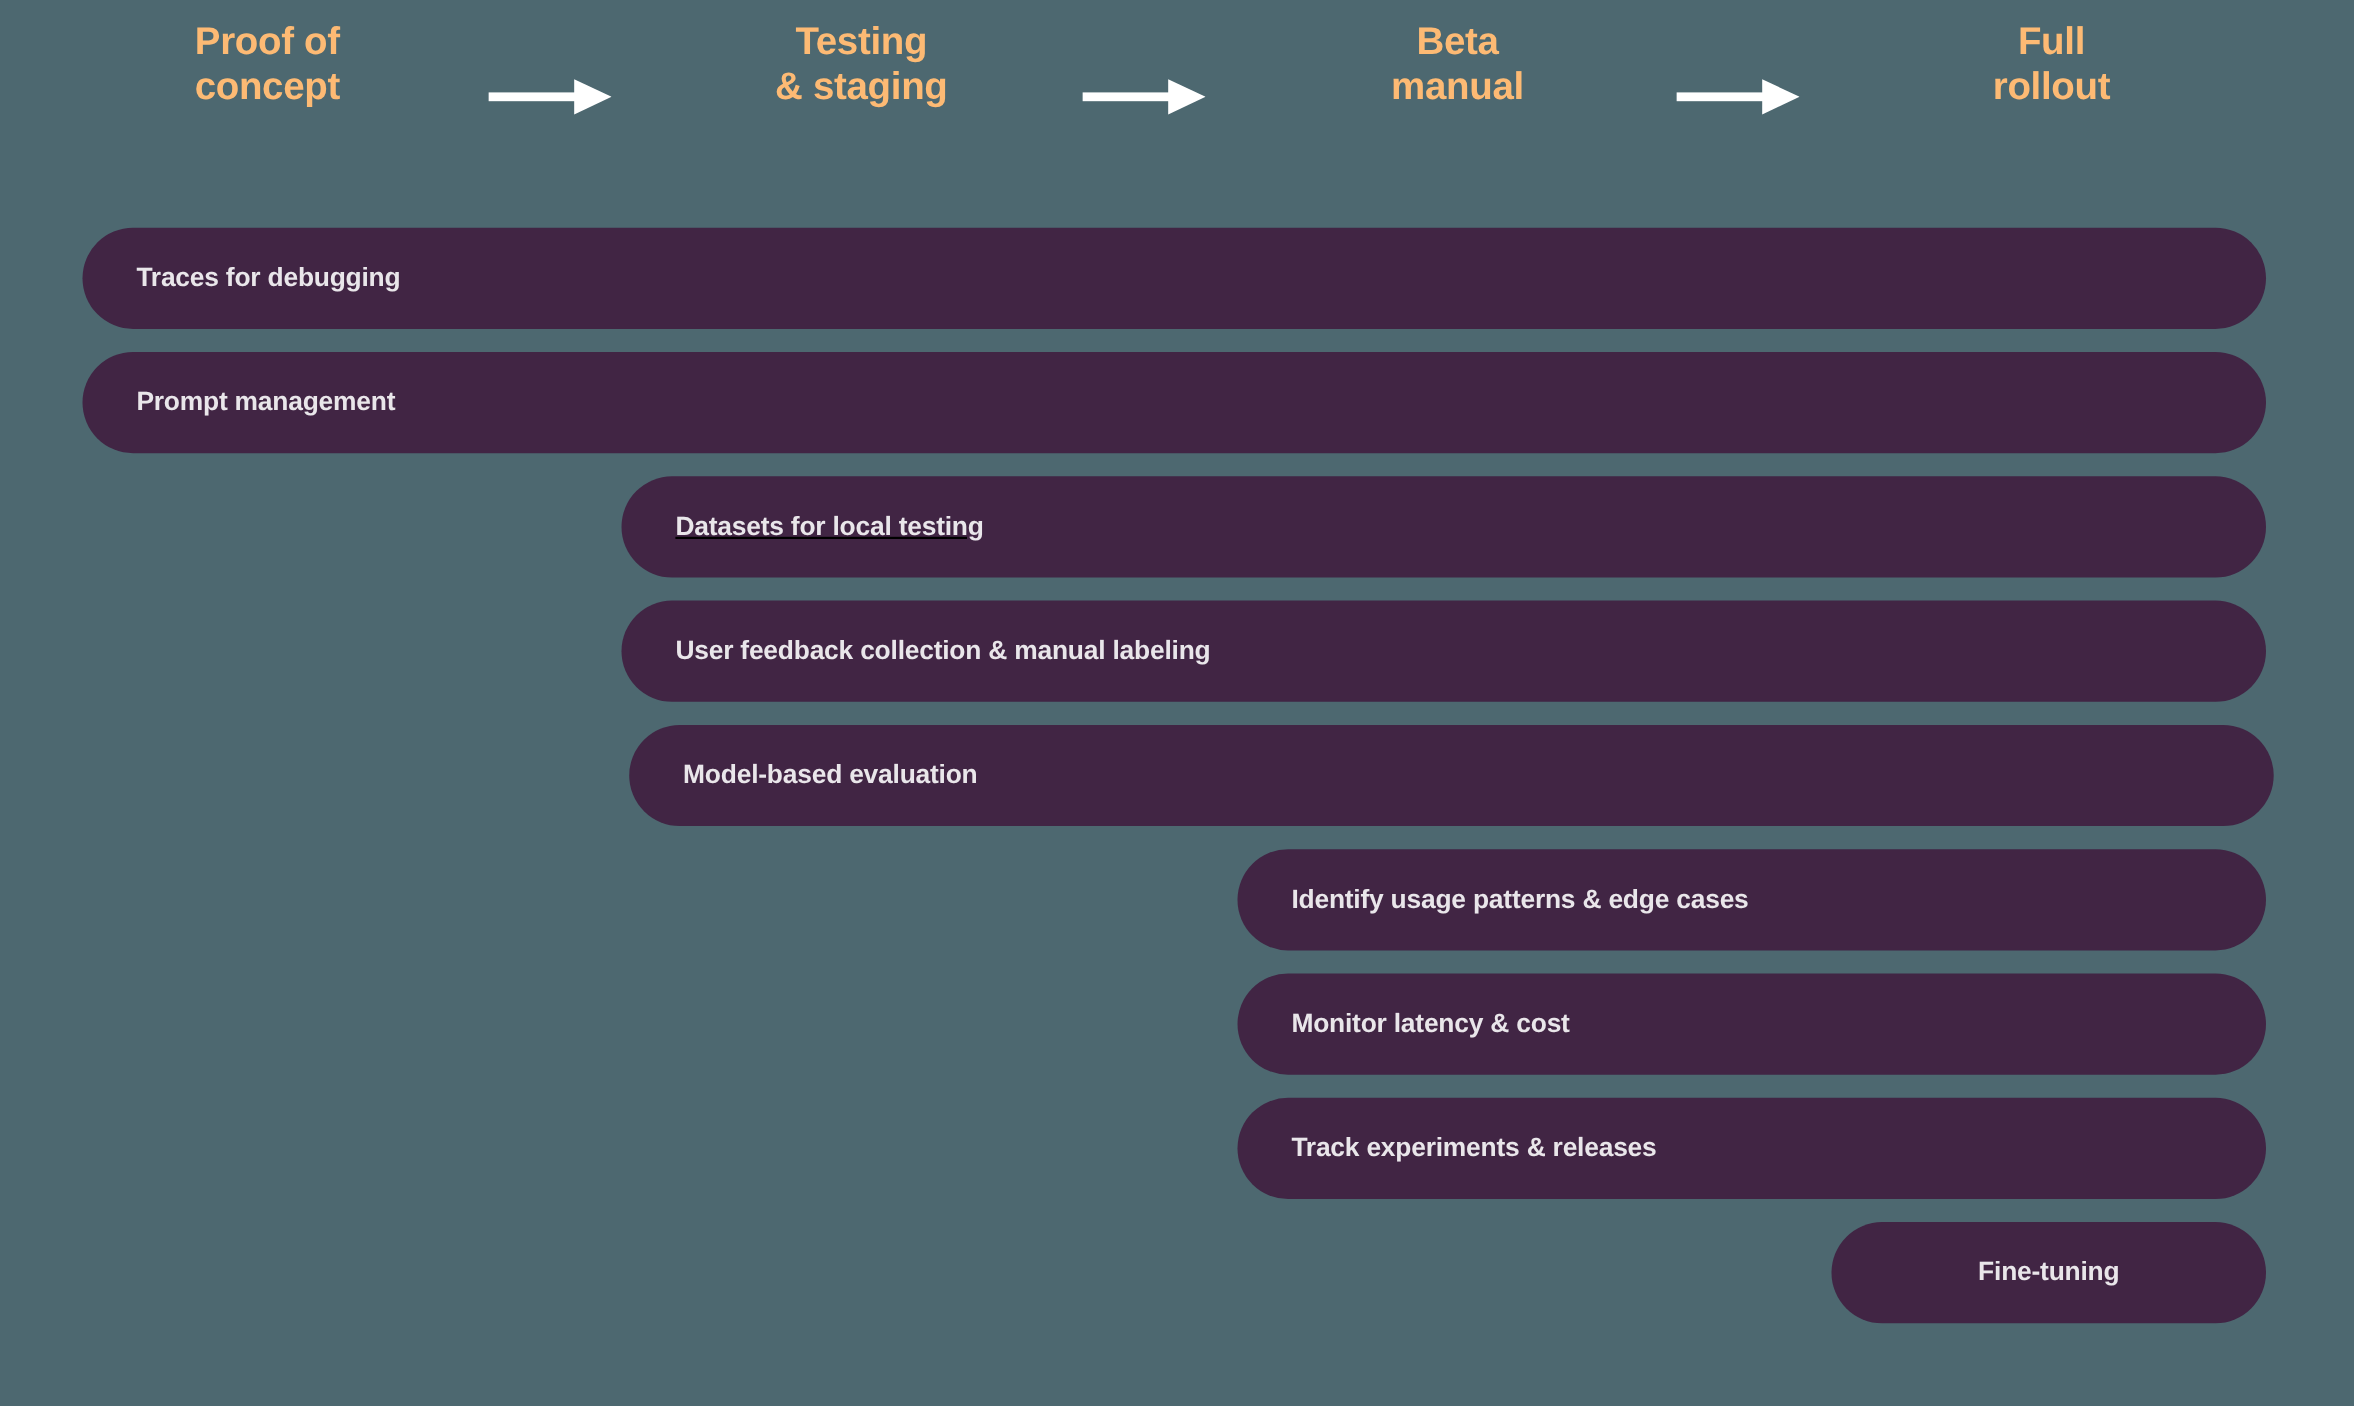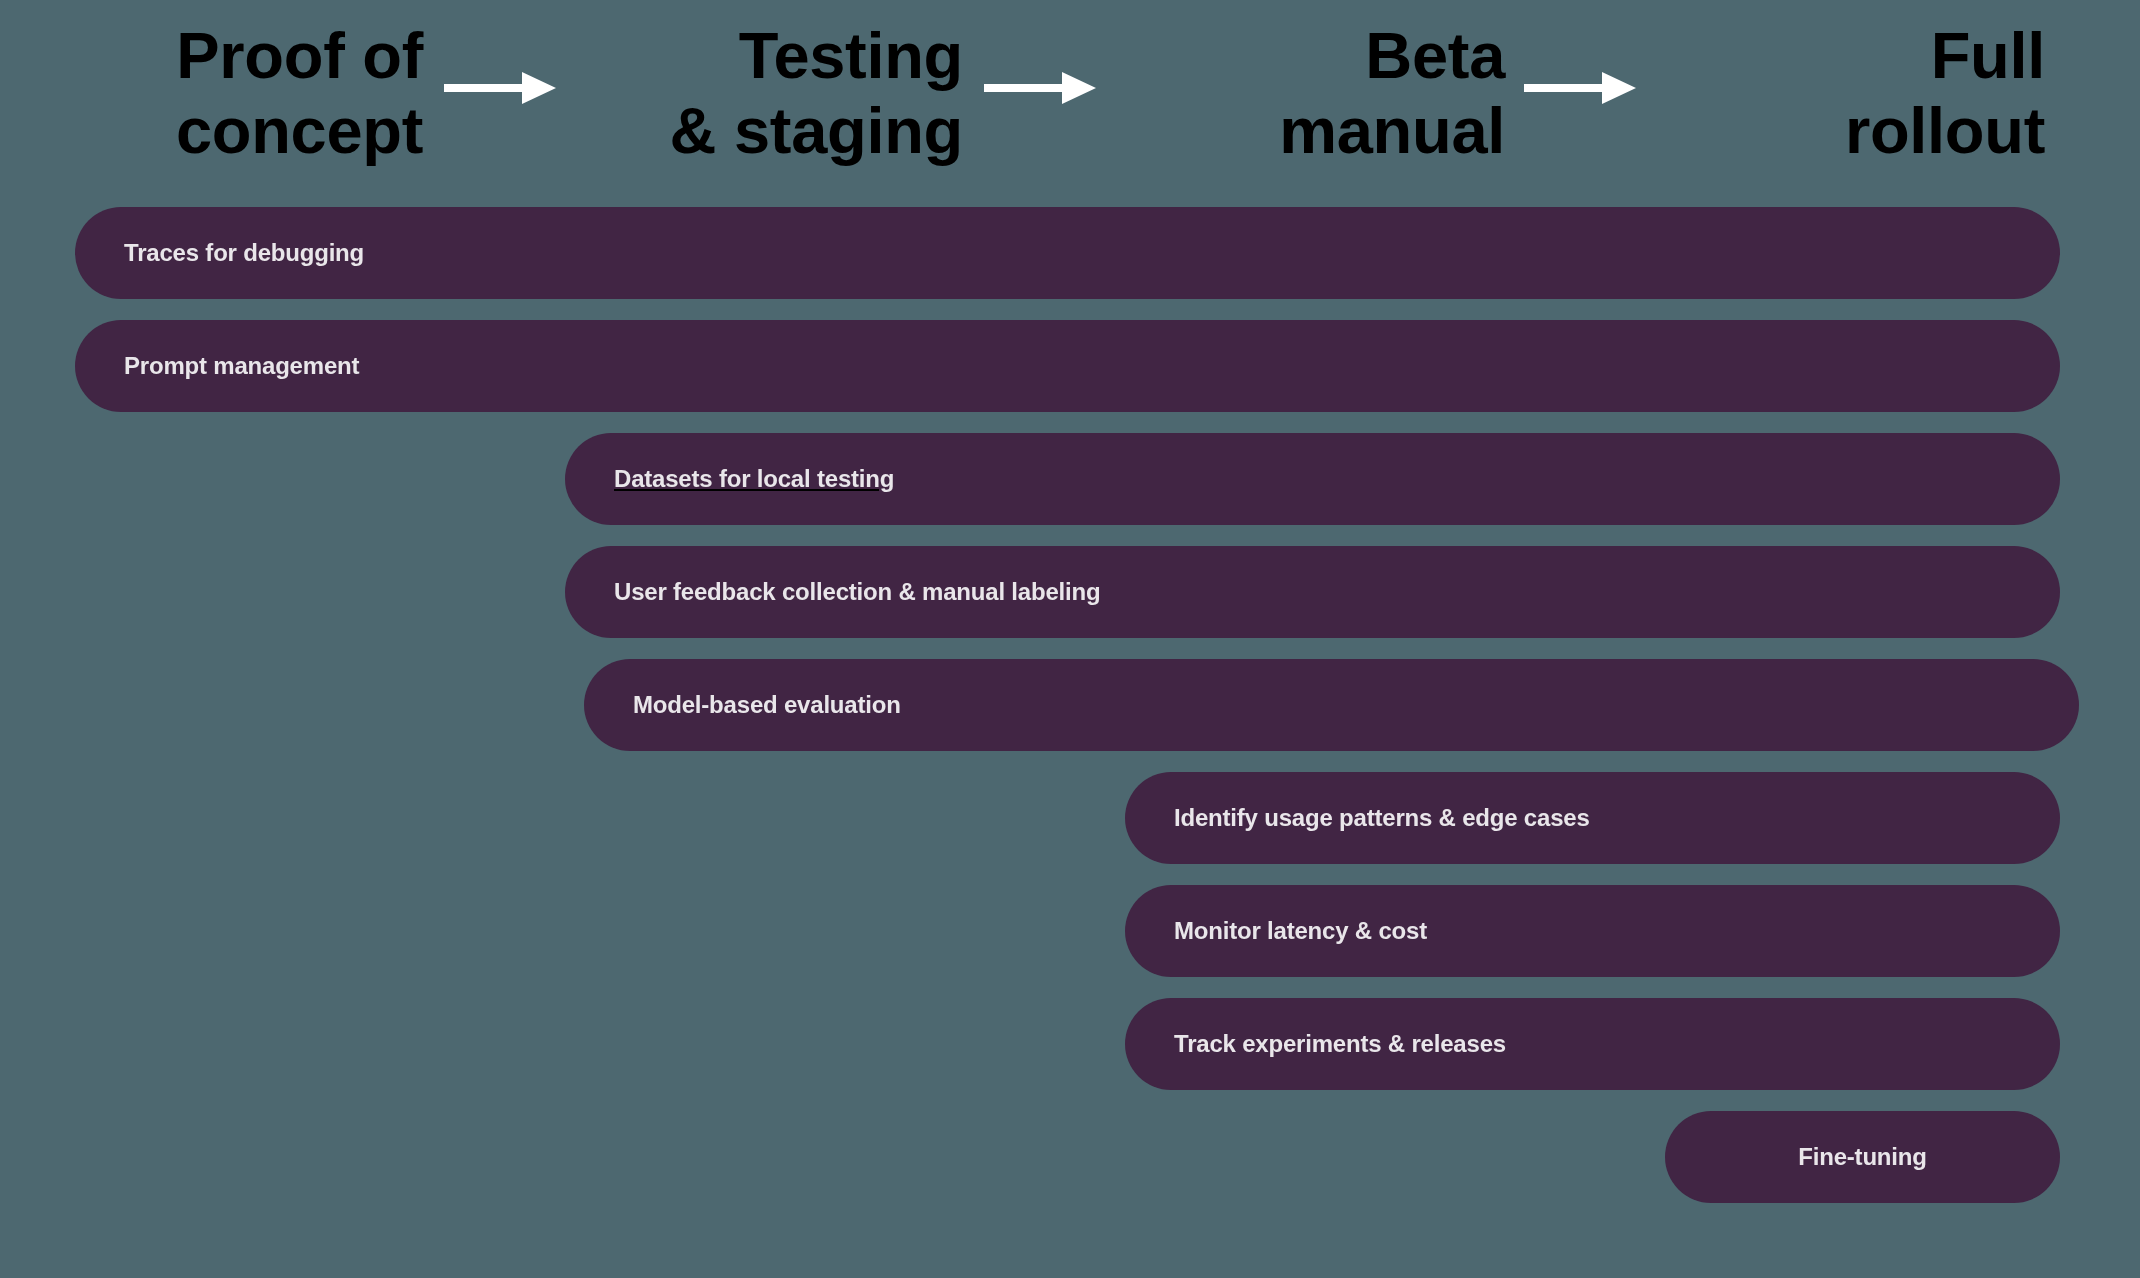--- a/index.html
+++ b/index.html
@@ -28,23 +28,23 @@
     left: 0;
     top: 0;
     width: 2140px;
     height: 180px;
   }
 
   .phase {
     position: absolute;
     top: 18px;
     width: 360px;
-    text-align: right;
-    color: #000000;
-    font-size: 65px;
+    text-align: center;
+    color: #fdba74;
+    font-size: 35px;
     font-weight: bold;
     line-height: 1.16;
     letter-spacing: -0.3px;
     white-space: pre-line;
   }
 
   .phase-0 { left: 63px;   }
   .phase-1 { left: 603px;  }
   .phase-2 { left: 1145px; }
   .phase-3 { left: 1685px; }
@@ -139,21 +139,21 @@
       </div>
       <div class="bar" style="left: 75px; top: 320px; width: 1985px;">
         <span class="bar-label">Prompt management</span>
       </div>
       <div class="bar" style="left: 565px; top: 433px; width: 1495px; text-decoration: underline;">
         <span class="bar-label">Datasets for local testing</span>
       </div>
       <div class="bar" style="left: 565px; top: 546px; width: 1495px;">
         <span class="bar-label">User feedback collection &amp; manual labeling</span>
       </div>
-      <div class="bar" style="left: 584px; top: 659px; width: 1495px;">
+      <div class="bar" style="left: 572px; top: 659px; width: 1495px;">
         <span class="bar-label">Model-based evaluation</span>
       </div>
       <div class="bar" style="left: 1125px; top: 772px; width: 935px;">
         <span class="bar-label">Identify usage patterns &amp; edge cases</span>
       </div>
       <div class="bar" style="left: 1125px; top: 885px; width: 935px;">
         <span class="bar-label">Monitor latency &amp; cost</span>
       </div>
       <div class="bar" style="left: 1125px; top: 998px; width: 935px;">
         <span class="bar-label">Track experiments &amp; releases</span>

